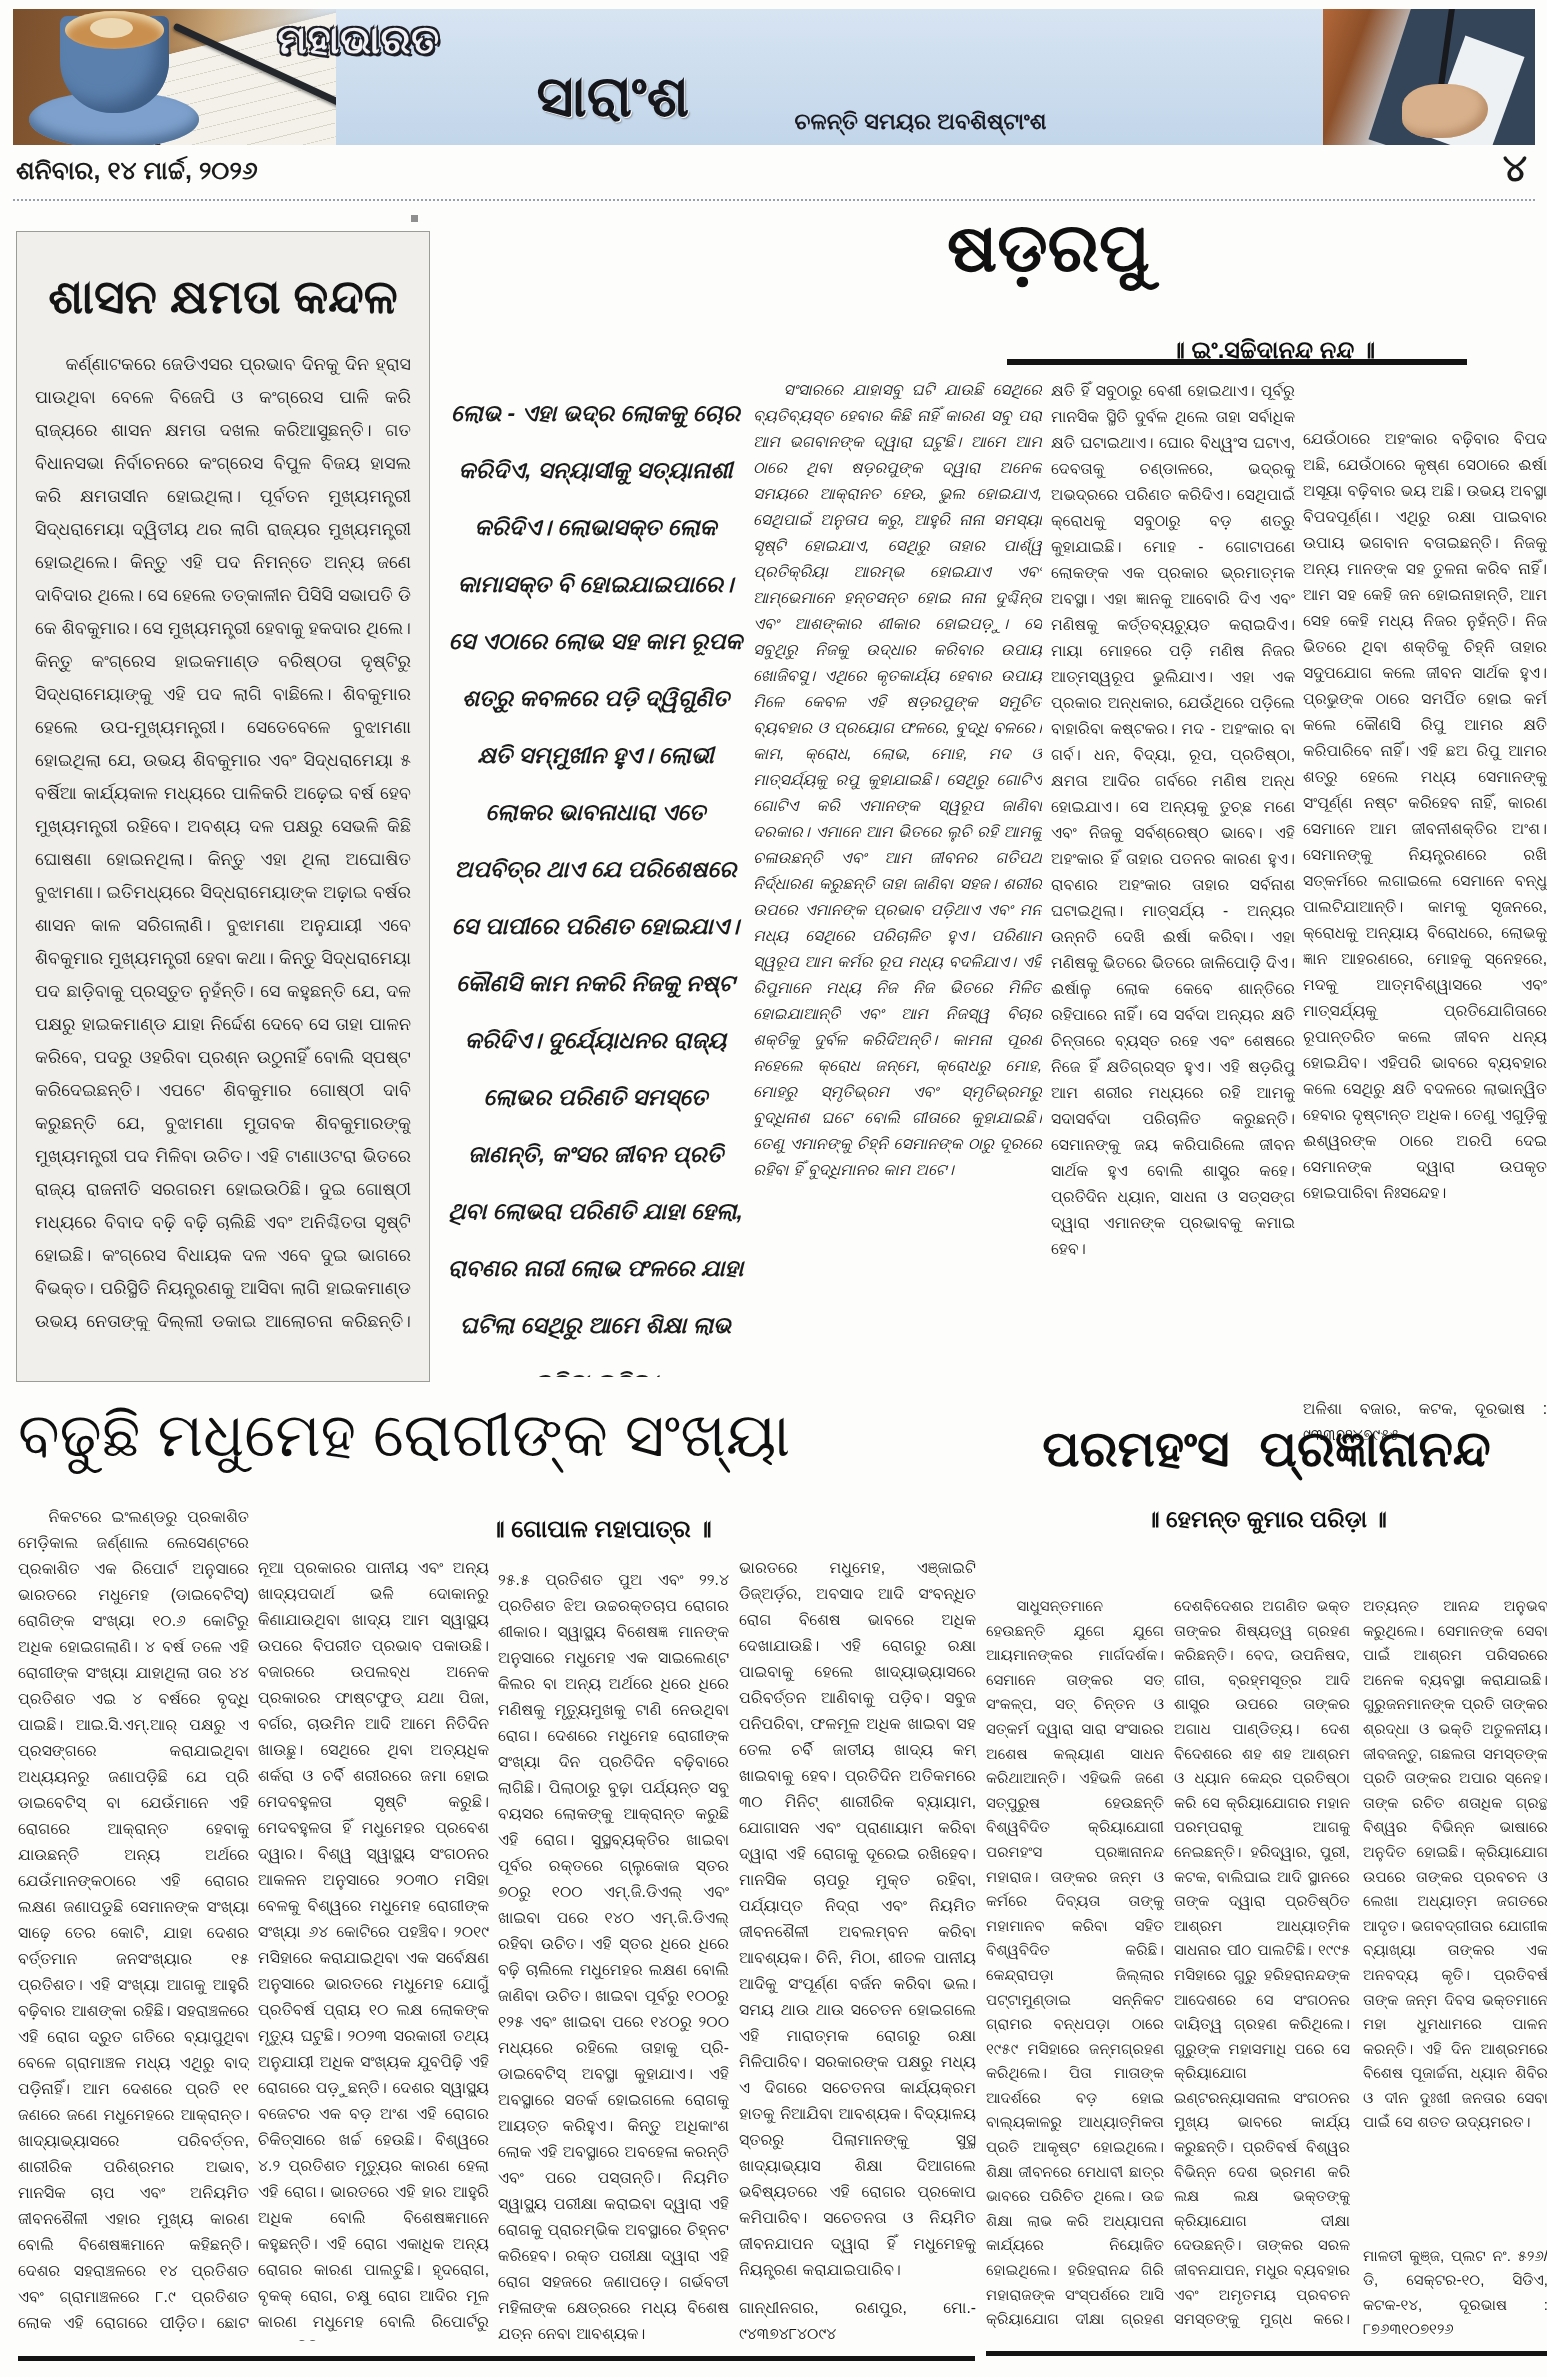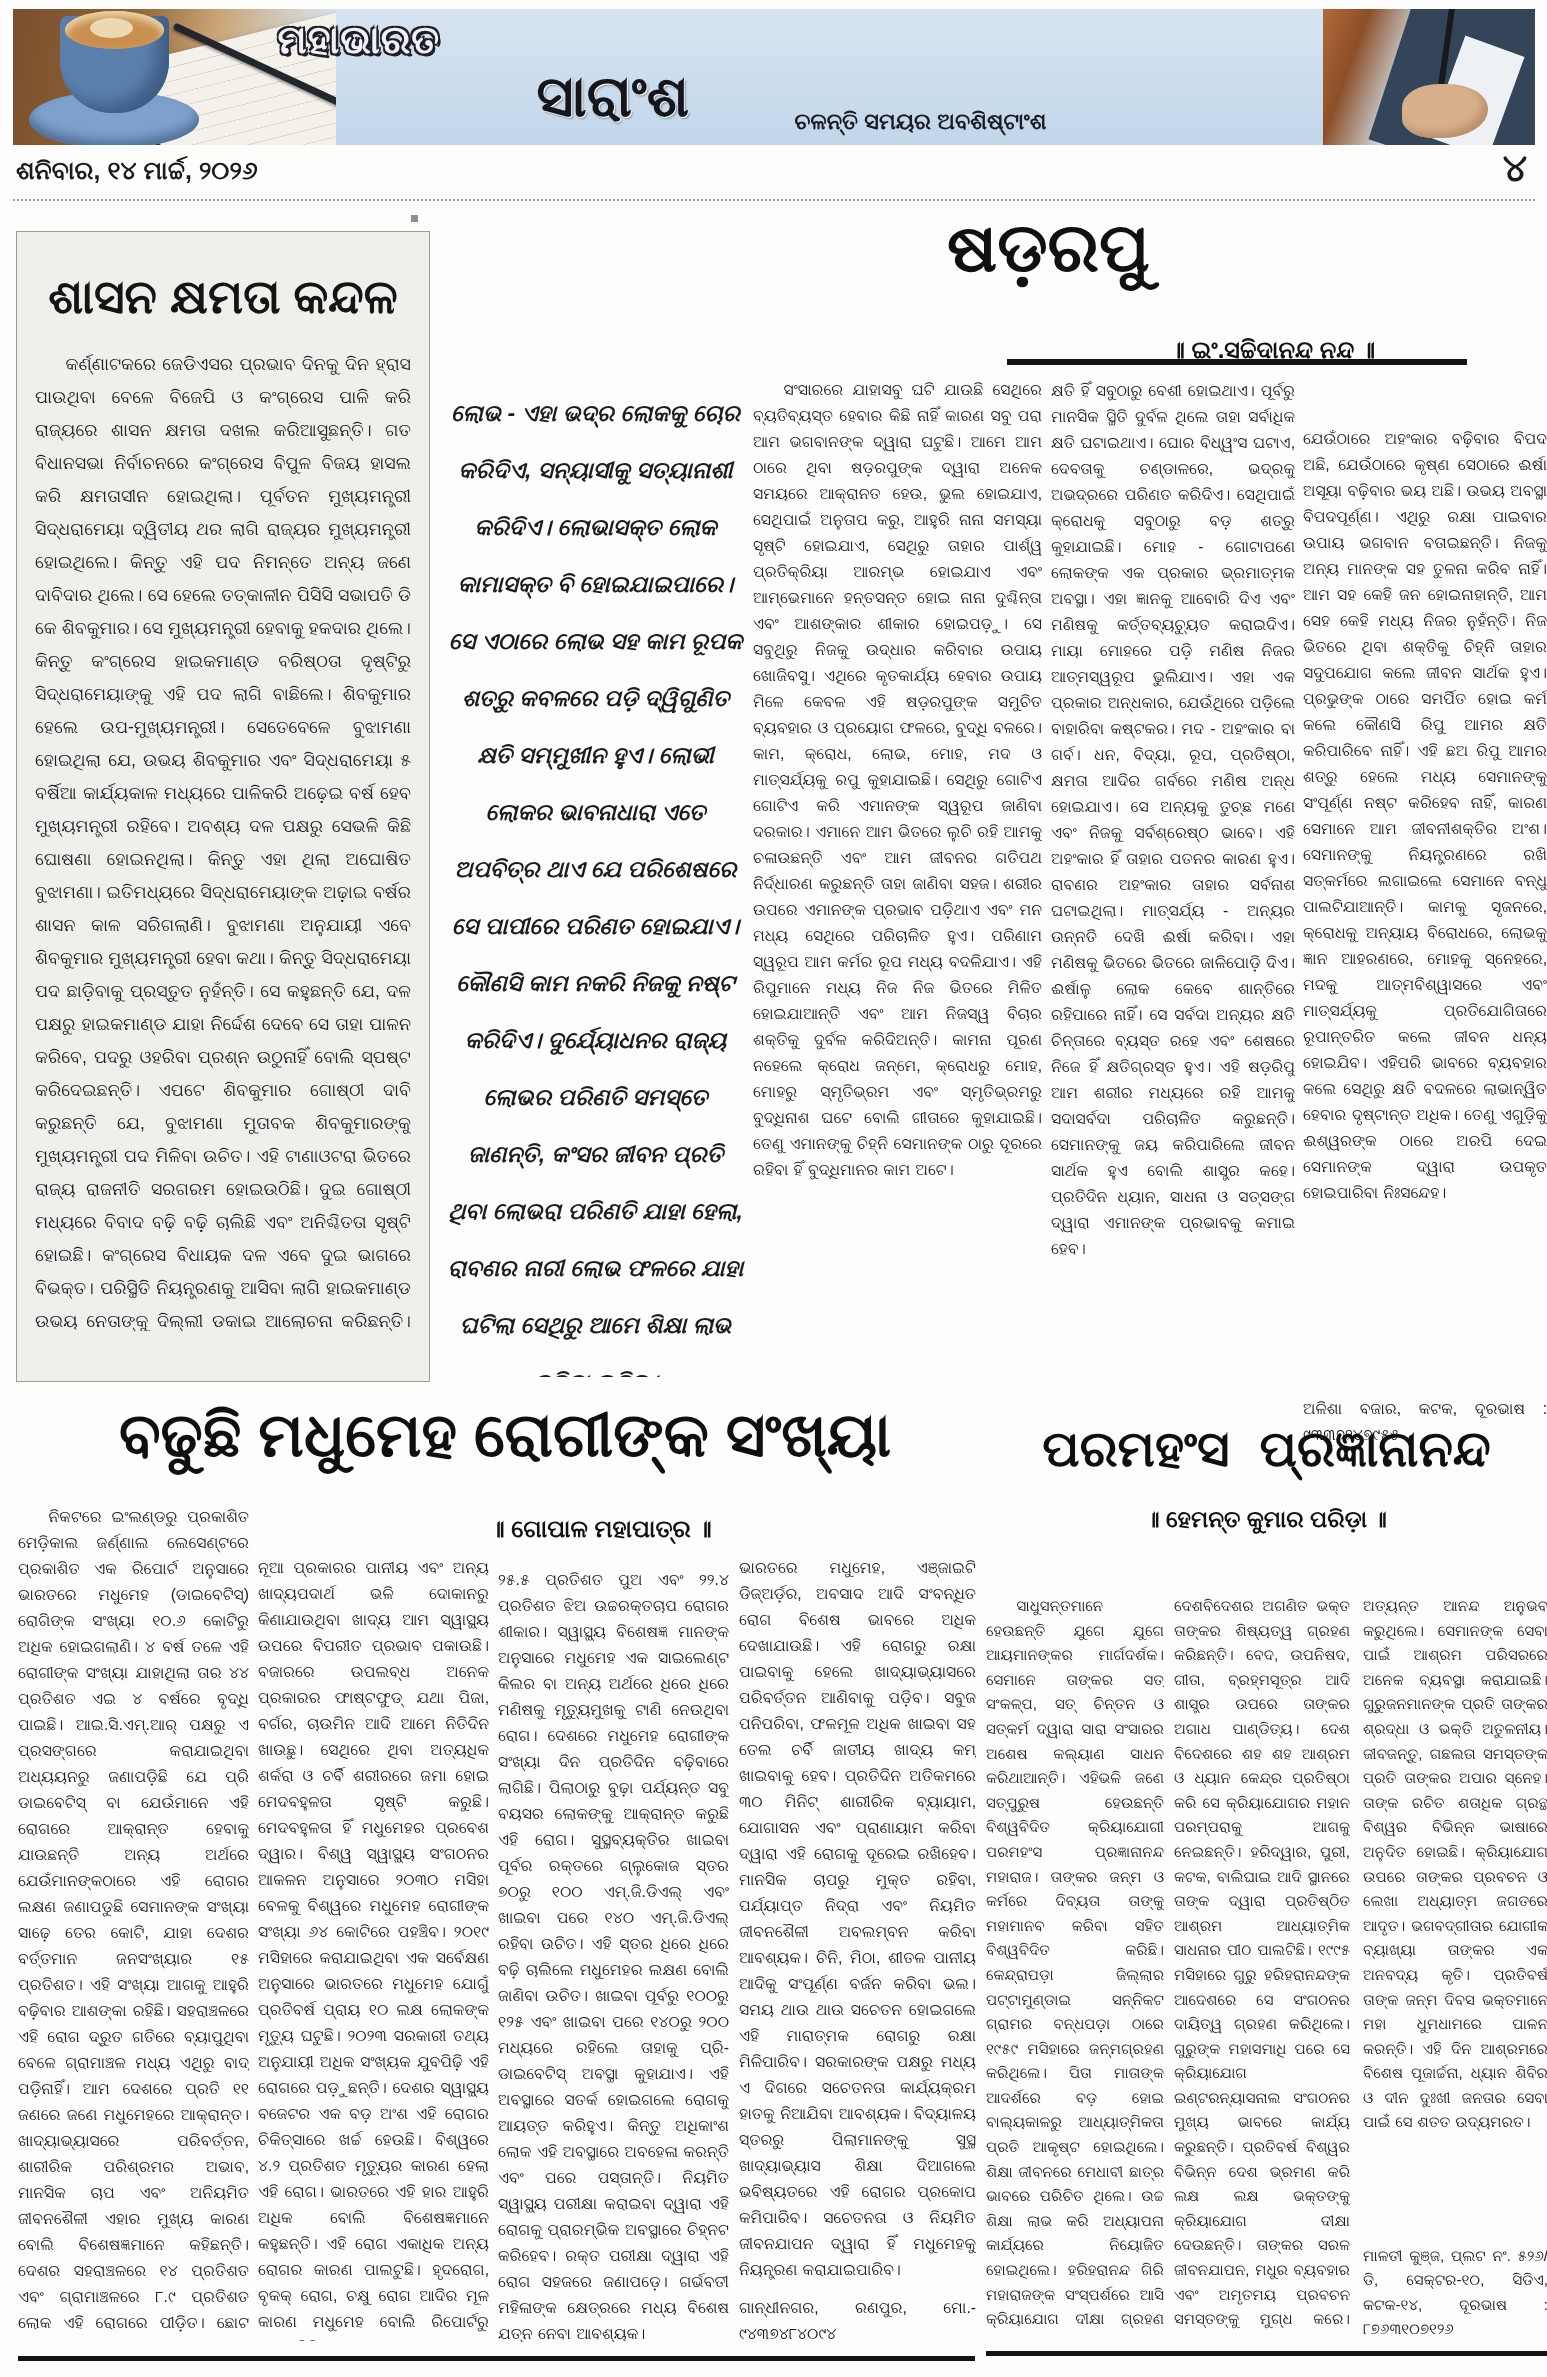--- a/index.html
+++ b/index.html
@@ -41,27 +41,27 @@
   .gov-box{position:absolute;left:16px;top:231px;width:414px;height:1151px;border:0.9px solid #9b9b97;background:#f0efec;box-sizing:border-box;padding:33px 18px;}
   .gov-title{font-size:47px;font-weight:bold;text-align:center;margin:3.6px 0 23px;color:#141414;}
   .gov-body{font-size:17.5px;line-height:33px;text-align:justify;height:983px;overflow:hidden;color:#1d1d1d;}
   .sq{position:absolute;left:411px;top:215px;width:7.2px;height:7.2px;background:#8f8f8f;}
   
   .sd-title{position:absolute;left:914px;top:208px;width:269px;text-align:center;font-size:68px;font-weight:bold;color:#101010;}
   .sd-byline{left:1040px;top:316px;width:466px;margin-top:20px;}
   .sd-rule{left:1007px;top:359px;width:460px;height:6.3px;}
   .quote-col{position:absolute;left:446px;top:385px;width:299px;height:992px;overflow:hidden;
              font-size:23px;line-height:57px;font-weight:bold;font-style:italic;text-align:center;color:#1c1c1c;}
-  .sd-c1{left:753px;top:377px;width:289px;height:1008px;}
+  .sd-c1{left:753px;top:377px;width:289px;height:1008px;font-style:italic;}
   .sd-c2{left:1051px;top:378px;width:244px;height:1006px;}
   .sd-c3{left:1303px;top:378px;width:244px;height:1022px;display:flex;flex-direction:column;margin-top:48px;}
   .flexbody{flex:1 1 auto;overflow:hidden;}
   .flexsig{flex:0 0 auto;padding-top:5.4px;}
   
-  .db-title{position:absolute;left:18px;top:1400px;width:974px;text-align:center;font-size:61px;font-weight:bold;color:#0f0f0f;}
+  .db-title{position:absolute;left:18px;top:1400px;width:974px;text-align:left;font-size:61px;font-weight:normal;color:#0f0f0f;}
   .db-byline{left:305px;top:1515px;width:592px;}
   .db-c1{left:18px;top:1504px;width:231px;height:837px;}
   .db-c2{left:258px;top:1555px;width:231px;height:786px;}
   .db-c3{left:498px;top:1567px;width:231px;height:775px;}
   .db-c4{left:739px;top:1555px;width:237px;height:792px;display:flex;flex-direction:column;}
   .db-rule{left:18px;top:2356px;width:957px;height:4.5px;}
   
   .pm-title{position:absolute;left:986px;top:1424px;width:561px;text-align:center;font-size:50px;font-weight:bold;color:#0f0f0f;font-family:Liberation Mono, monospace;}
   .pm-byline{left:986px;top:1506px;width:561px;font-size:23px;}
   .pm-col{font-size:15px;line-height:24.6px;}

